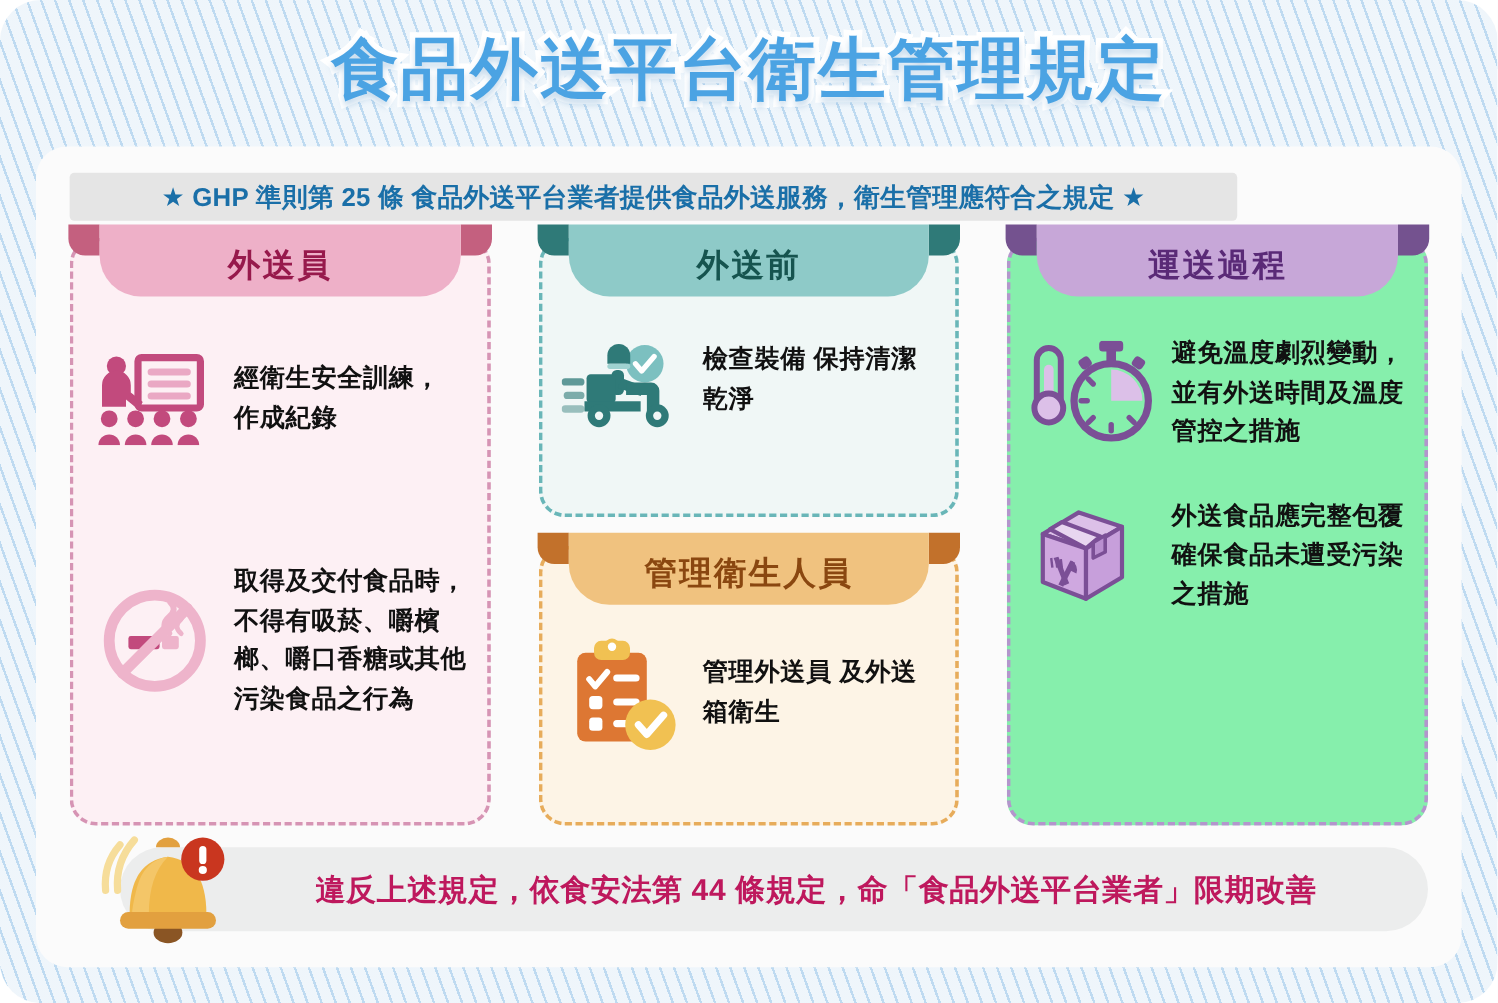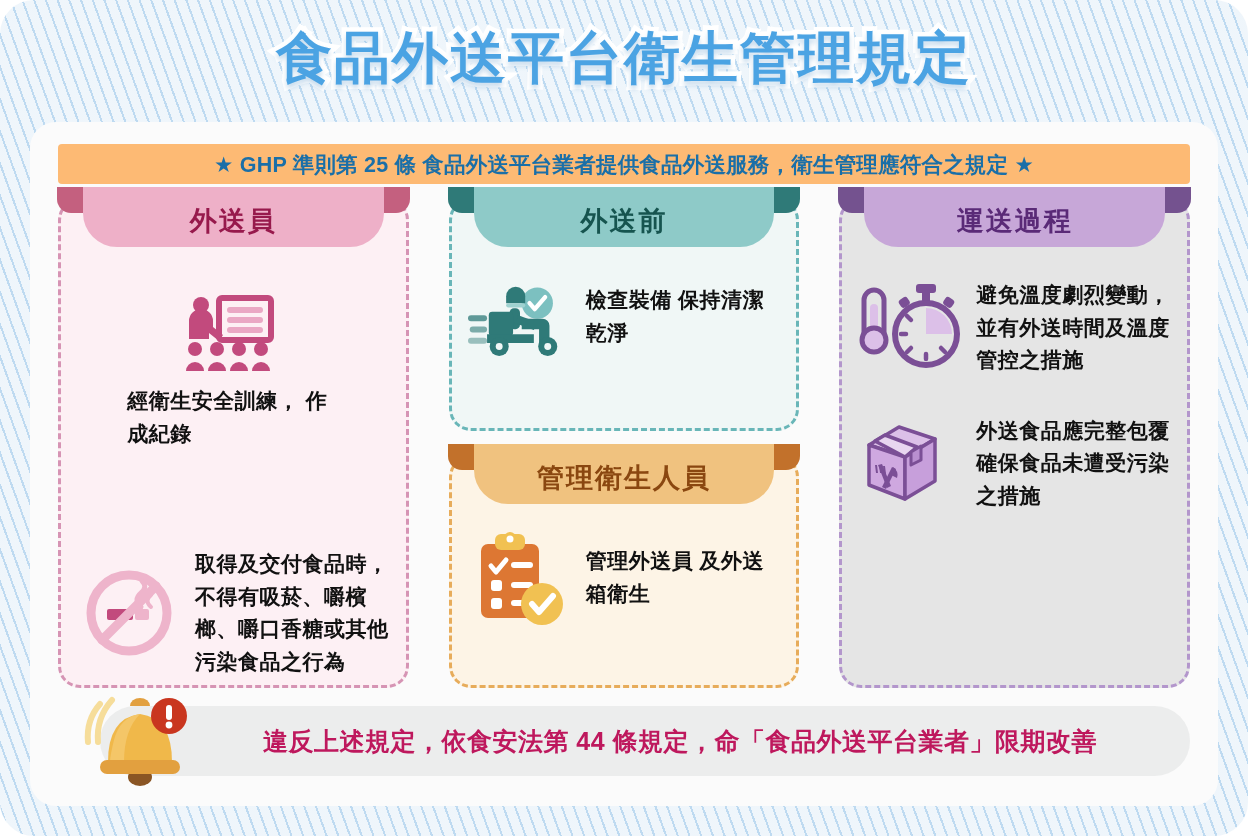--- a/index.html
+++ b/index.html
@@ -56,23 +56,23 @@
     height: 684px;
     background: #fbfbfb;
     border-radius: 26px;
   }
 
   
   .subtitle-band {
     position: absolute;
     left: 28px;
     top: 22px;
-    width: 1132px;
+    width: 973px;
     height: 40px;
-    background: #fdba74;
+    background: #e5e5e5;
     border-radius: 4px;
     display: flex;
     align-items: center;
     justify-content: center;
   }
   .subtitle-text {
     font-size: 21.5px;
     font-weight: 700;
     color: #1a6fa8;
     white-space: nowrap;
@@ -96,21 +96,21 @@
   .card {
     position: relative;
     border-radius: 22px;
     border: 3px dashed #cf8fb3;
     background: #fdf1f5;
     padding-top: 52px;
   }
   .card.pink   { border-color: #d694b4; background: #fdf0f4; height: 490px; }
   .card.teal   { border-color: #69b6b8; background: #f0f7f6; height: 233px; }
   .card.orange { border-color: #e7ac5b; background: #fdf4e6; height: 233px; }
-  .card.purple { border-color: #b396cc; background: #e5e5e5; height: 490px; }
+  .card.purple { border-color: #b396cc; background: #86efac; height: 490px; }
 
   
   .ribbon {
     position: absolute;
     top: -14px;
     left: 22px;
     right: 22px;
     height: 60px;
   }
   .ribbon-body {
@@ -168,21 +168,21 @@
   .item-text {
     font-size: 21px;
     font-weight: 700;
     line-height: 1.55;
     color: #111111;
     letter-spacing: 0.5px;
   }
   .item-text.narrow { max-width: 212px; }
 
   .pink-items { display: flex; flex-direction: column; }
-  .pink-items .item:first-child { margin-top: 42px; flex-direction: column; }
+  .pink-items .item:first-child { margin-top: 42px; }
   .pink-items .item:last-child  { margin-top: 98px; }
 
   .purple-items { display: flex; flex-direction: column; }
   .purple-items .item { margin-top: 8px; }
   .purple-items .item:nth-child(1) { margin-top: 26px; }
   .purple-items .item:nth-child(2) { margin-top: 38px; }
   .purple-items .item:nth-child(3) { margin-top: 36px; }
 
   .teal .item, .orange .item { margin-top: 18px; }
 

